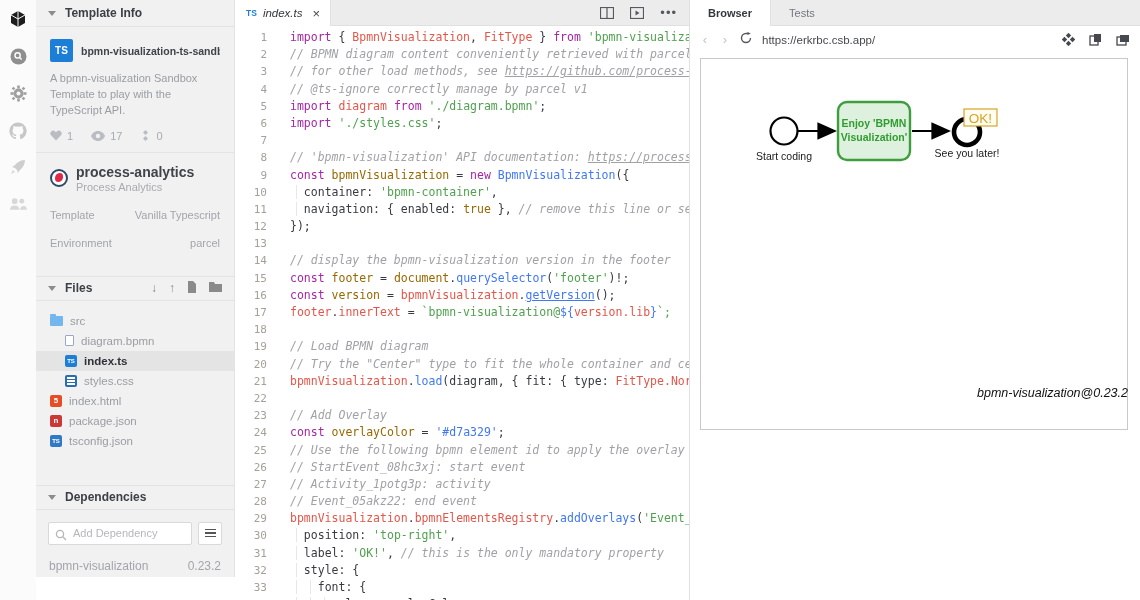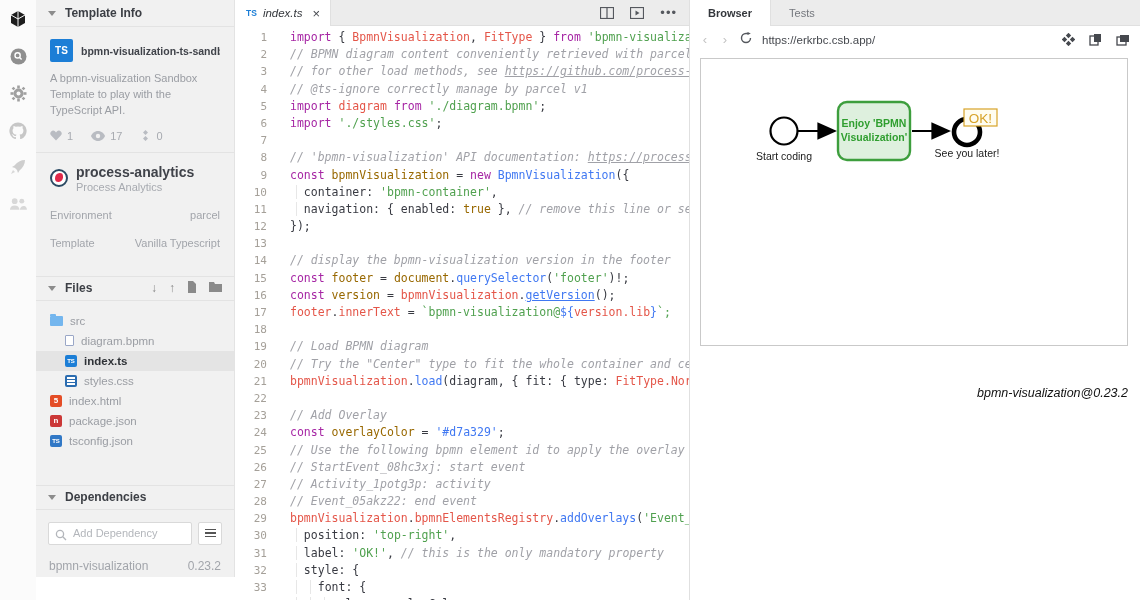--- a/index.html
+++ b/index.html
@@ -89,21 +89,21 @@
   .btabs { height:26px; background:#ececec; display:flex; border-bottom:1px solid #e0e0e0; }
   .btab { display:flex; align-items:center; padding:0 18px; font-size:11px; color:#74777d; cursor:pointer; }
   .btab.active { background:#fff; color:#34373c; font-weight:bold; border-right:1px solid #e0e0e0; margin-bottom:-1px; }
   .urlbar { height:27px; display:flex; align-items:center; padding:0 10px; background:#fff; gap:10px; }
   .nav-chev { color:#c3c3c3; font-size:13px; cursor:pointer; width:10px; text-align:center; }
   .reload { color:#55585e; font-size:13px; cursor:pointer; }
   .url-text { font-size:11.5px; color:#45484e; flex:1; }
   .url-actions { display:flex; align-items:center; gap:14px; color:#45484e; }
   .url-actions span { cursor:pointer; display:flex; }
   .preview-wrap { position:relative; height:547px; background:#fff; }
-  .preview-box { position:absolute; left:10px; top:5px; width:428px; height:288px; border:1px solid #c9c9c9; background:#fff; }
+  .preview-box { position:absolute; left:10px; top:5px; width:428px; height:372px; border:1px solid #c9c9c9; background:#fff; }
   .bpmn-footer { position:absolute; right:12px; top:333px; font-size:12.5px; font-style:italic; color:#111; }
 </style>
 </head>
 <body>
 
 <div class="app">
 
   <div class="activitybar">
     <div class="abicon">
       <svg width="18" height="18" viewBox="0 0 18 18">
@@ -195,26 +195,26 @@
 
       <div class="author-block">
         <div class="author-row">
           <span class="avatar"></span>
           <span>
             <div class="author-name">process-analytics</div>
             <div class="author-sub">Process Analytics</div>
           </span>
         </div>
         <div class="meta-row">
+          <span>Template</span>
+          <span>Vanilla Typescript</span>
+        </div>
+        <div class="meta-row">
           <span>Environment</span>
           <span>parcel</span>
-        </div>
-        <div class="meta-row">
-          <span>Template</span>
-          <span>Vanilla Typescript</span>
         </div>
       </div>
 
       <div class="files-sect">
         <div class="files-header">
           <span class="caret"></span>
           <span class="sect-title">Files</span>
           <span class="fh-icons">
             <span>↓</span>
             <span>↑</span>

